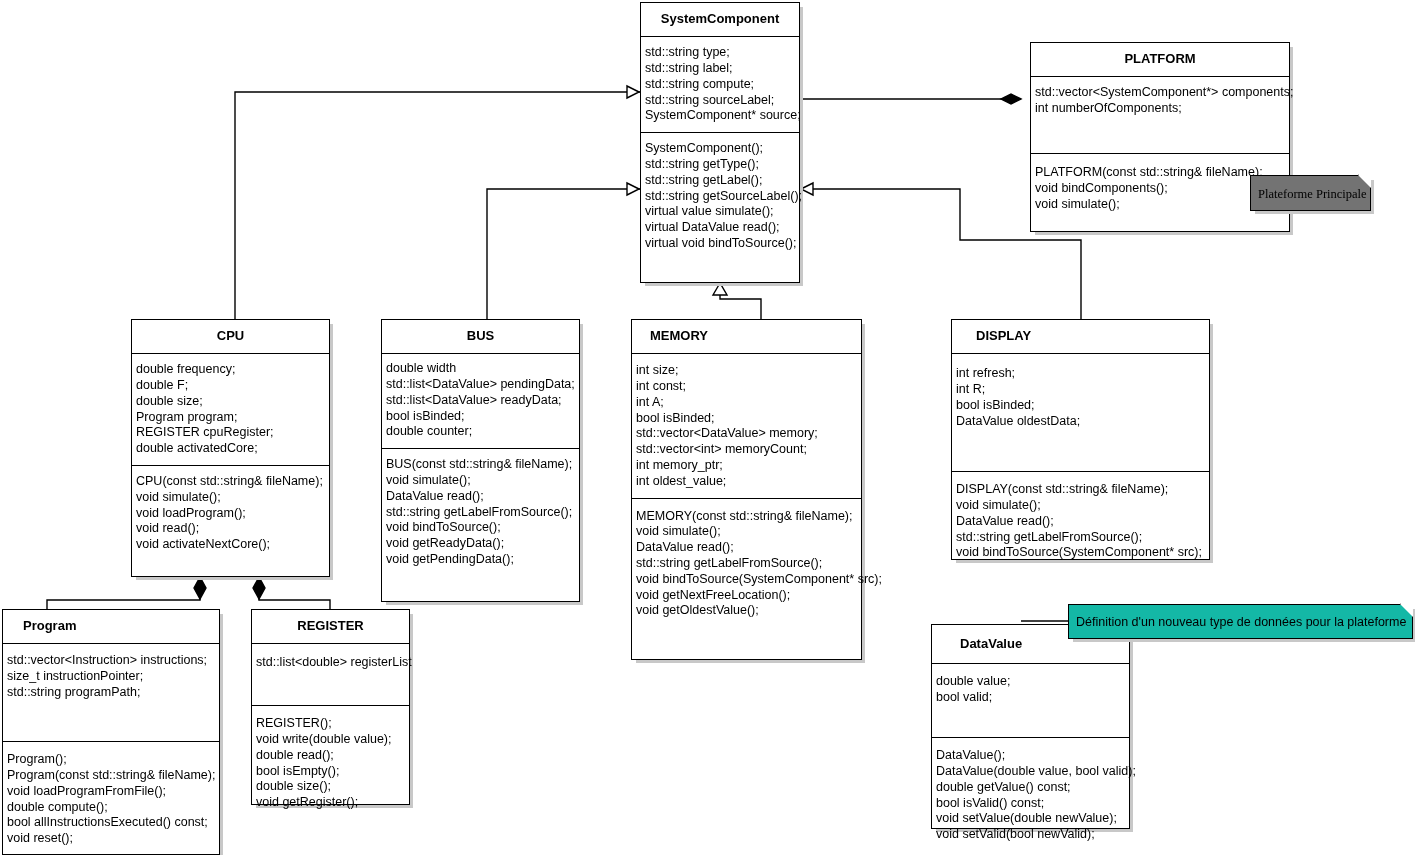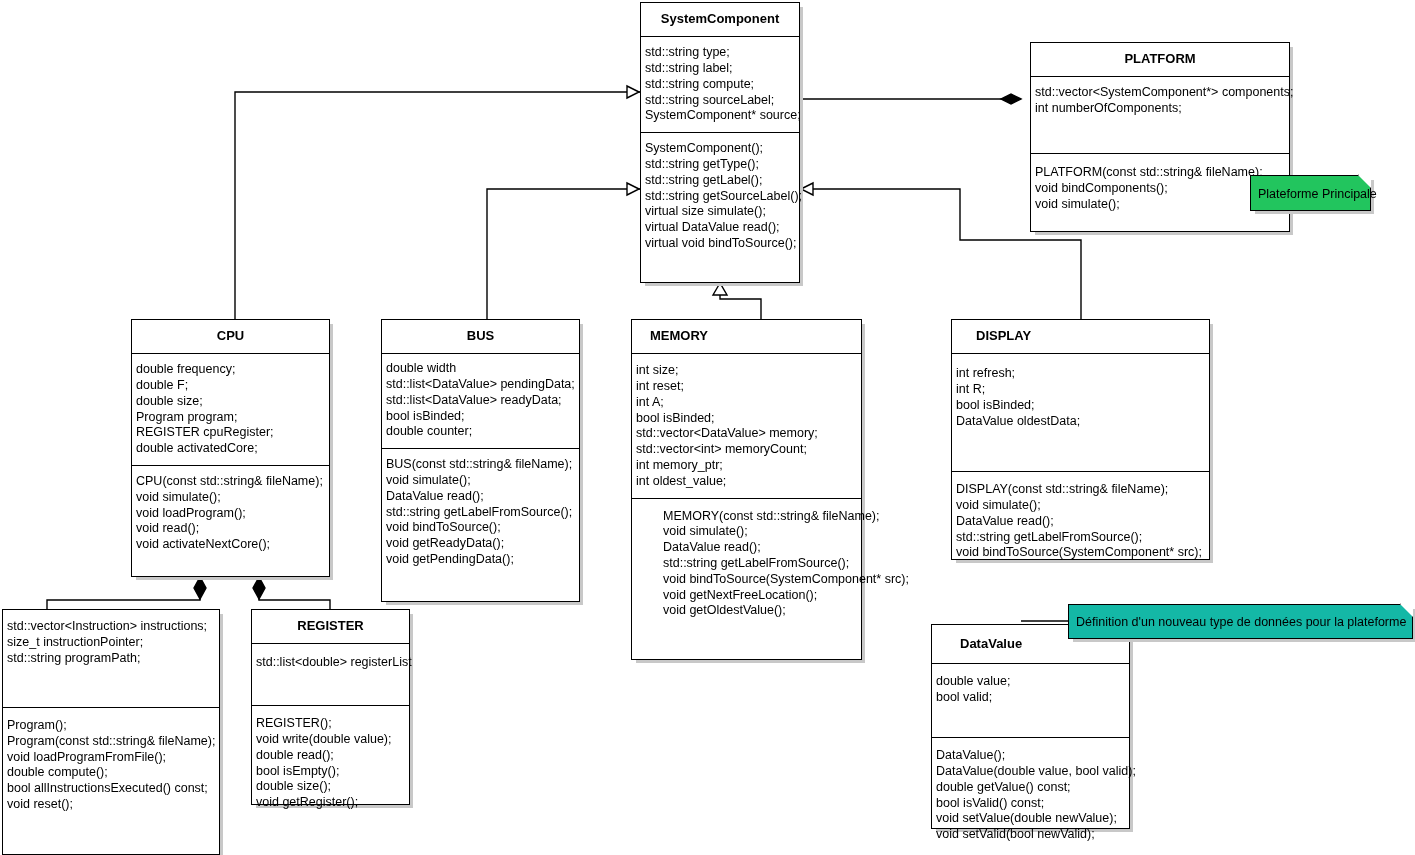--- a/index.html
+++ b/index.html
@@ -64,21 +64,21 @@
     box-sizing: border-box;
     border: 1px solid #000000;
     font-size: 12.5px;
     color: #000000;
     padding: 5px 8px 5px 7px;
     line-height: 16px;
     white-space: nowrap;
     box-shadow: 4px 4px 0 -1px #c8c8c8;
     z-index: 6;
   }
-  .note-green { background: #22c55e; }
+  .note-green { background: #737373; font-family: Liberation Serif, serif; }
   .note-yellow { background: #14b8a6; }
   .note-fold {
     position: absolute;
     right: -1px;
     top: -1px;
     width: 0;
     height: 0;
     border-left: 13px solid transparent;
     border-top: 13px solid #ffffff;
   }
@@ -146,21 +146,21 @@
       <div class="uml-line">std::string label;</div>
       <div class="uml-line">std::string compute;</div>
       <div class="uml-line">std::string sourceLabel;</div>
       <div class="uml-line">SystemComponent* source;</div>
     </div>
     <div class="uml-section uml-methods">
       <div class="uml-line">SystemComponent();</div>
       <div class="uml-line">std::string getType();</div>
       <div class="uml-line">std::string getLabel();</div>
       <div class="uml-line">std::string getSourceLabel();</div>
-      <div class="uml-line">virtual size simulate();</div>
+      <div class="uml-line">virtual value simulate();</div>
       <div class="uml-line">virtual DataValue read();</div>
       <div class="uml-line">virtual void bindToSource();</div>
     </div>
   </div>
 
   <div class="uml-class" style="left:1030px; top:10px; width:260px; height:190px;margin-top:32px;">
     <div class="uml-title">PLATFORM</div>
     <div class="uml-section uml-attrs" style="height:60px;">
       <div class="uml-line">std::vector&lt;SystemComponent*&gt; components;</div>
       <div class="uml-line">int numberOfComponents;</div>
@@ -208,29 +208,29 @@
       <div class="uml-line">void bindToSource();</div>
       <div class="uml-line">void getReadyData();</div>
       <div class="uml-line">void getPendingData();</div>
     </div>
   </div>
 
   <div class="uml-class" style="left:631px; top:319px; width:231px; height:341px;">
     <div class="uml-title" style="text-align:left; padding-left:18px;">MEMORY</div>
     <div class="uml-section uml-attrs" style="padding-top:9px;">
       <div class="uml-line">int size;</div>
-      <div class="uml-line">int reset;</div>
+      <div class="uml-line">int const;</div>
       <div class="uml-line">int A;</div>
       <div class="uml-line">bool isBinded;</div>
       <div class="uml-line">std::vector&lt;DataValue&gt; memory;</div>
       <div class="uml-line">std::vector&lt;int&gt; memoryCount;</div>
       <div class="uml-line">int memory_ptr;</div>
       <div class="uml-line">int oldest_value;</div>
     </div>
-    <div class="uml-section uml-methods" style="padding-top:10px;margin-left:27px;">
+    <div class="uml-section uml-methods" style="padding-top:10px;">
       <div class="uml-line">MEMORY(const std::string&amp; fileName);</div>
       <div class="uml-line">void simulate();</div>
       <div class="uml-line">DataValue read();</div>
       <div class="uml-line">std::string getLabelFromSource();</div>
       <div class="uml-line">void bindToSource(SystemComponent* src);</div>
       <div class="uml-line">void getNextFreeLocation();</div>
       <div class="uml-line">void getOldestValue();</div>
     </div>
   </div>
 
@@ -245,20 +245,21 @@
     <div class="uml-section uml-methods" style="padding-top:10px;">
       <div class="uml-line">DISPLAY(const std::string&amp; fileName);</div>
       <div class="uml-line">void simulate();</div>
       <div class="uml-line">DataValue read();</div>
       <div class="uml-line">std::string getLabelFromSource();</div>
       <div class="uml-line">void bindToSource(SystemComponent* src);</div>
     </div>
   </div>
 
   <div class="uml-class" style="left:2px; top:609px; width:218px; height:246px;">
+    <div class="uml-title" style="text-align:left; padding-left:20px;">Program</div>
     <div class="uml-section uml-attrs" style="padding-top:9px; height:80px;">
       <div class="uml-line">std::vector&lt;Instruction&gt; instructions;</div>
       <div class="uml-line">size_t instructionPointer;</div>
       <div class="uml-line">std::string programPath;</div>
     </div>
     <div class="uml-section uml-methods" style="padding-top:10px;">
       <div class="uml-line">Program();</div>
       <div class="uml-line">Program(const std::string&amp; fileName);</div>
       <div class="uml-line">void loadProgramFromFile();</div>
       <div class="uml-line">double compute();</div>

